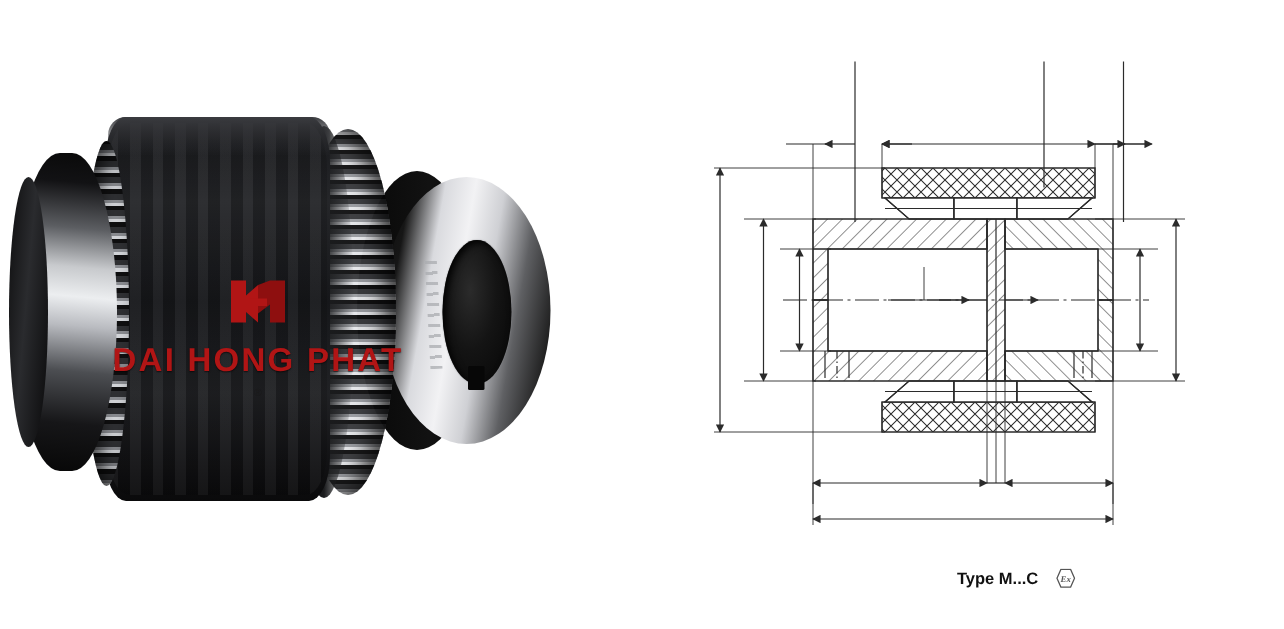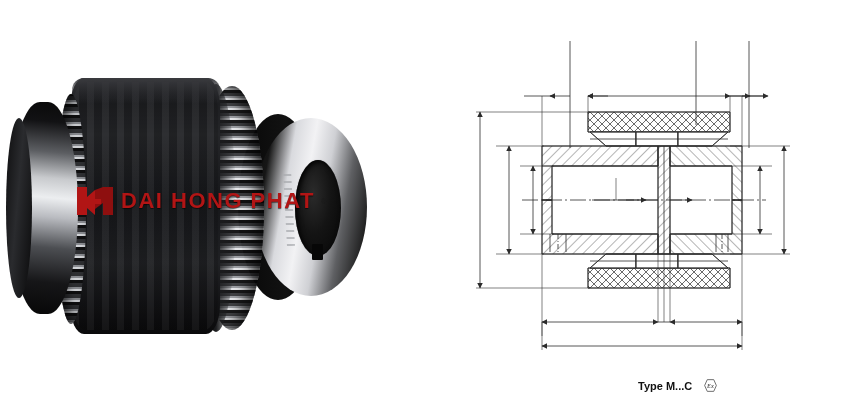--- a/index.html
+++ b/index.html
@@ -73,21 +73,21 @@
   .hub-left{
     position:absolute;left:10px;top:24px;width:68px;height:212px;border-radius:44%/50%;
     background:linear-gradient(185deg,#090909 0%,#121214 10%,#5c5e62 24%,#c8cacd 36%,#eceef0 45%,#b9bbc0 54%,#4c4e52 68%,#161618 84%,#070707 100%);
   }
   .hub-left-cap{
     position:absolute;left:6px;top:40px;width:26px;height:180px;border-radius:50%/50%;
     background:linear-gradient(95deg,#0d0d0e,#2a2b2e 45%,#0a0a0b);
   }
 
   
-  .wm-photo{position:absolute;left:75px;top:103px;display:flex;align-items:center;gap:6px;}
+  .wm-photo{position:absolute;left:75px;top:103px;display:flex;align-items:center;gap:6px;flex-direction:column;}
   .wm-photo .wm-logo{width:40px;height:40px;}
   .wm-photo .wm-text{font-size:22px;font-weight:700;letter-spacing:1.5px;color:#b11515;
                      text-shadow:0 1px 1px rgba(0,0,0,.6);}
   .wm-photo .wm-reg{font-size:7px;vertical-align:super;}
 
   
   #draw-panel{position:absolute;left:430px;top:0;width:426px;height:419px;}
   #draw-svg{position:absolute;left:0;top:0;}
 
   

